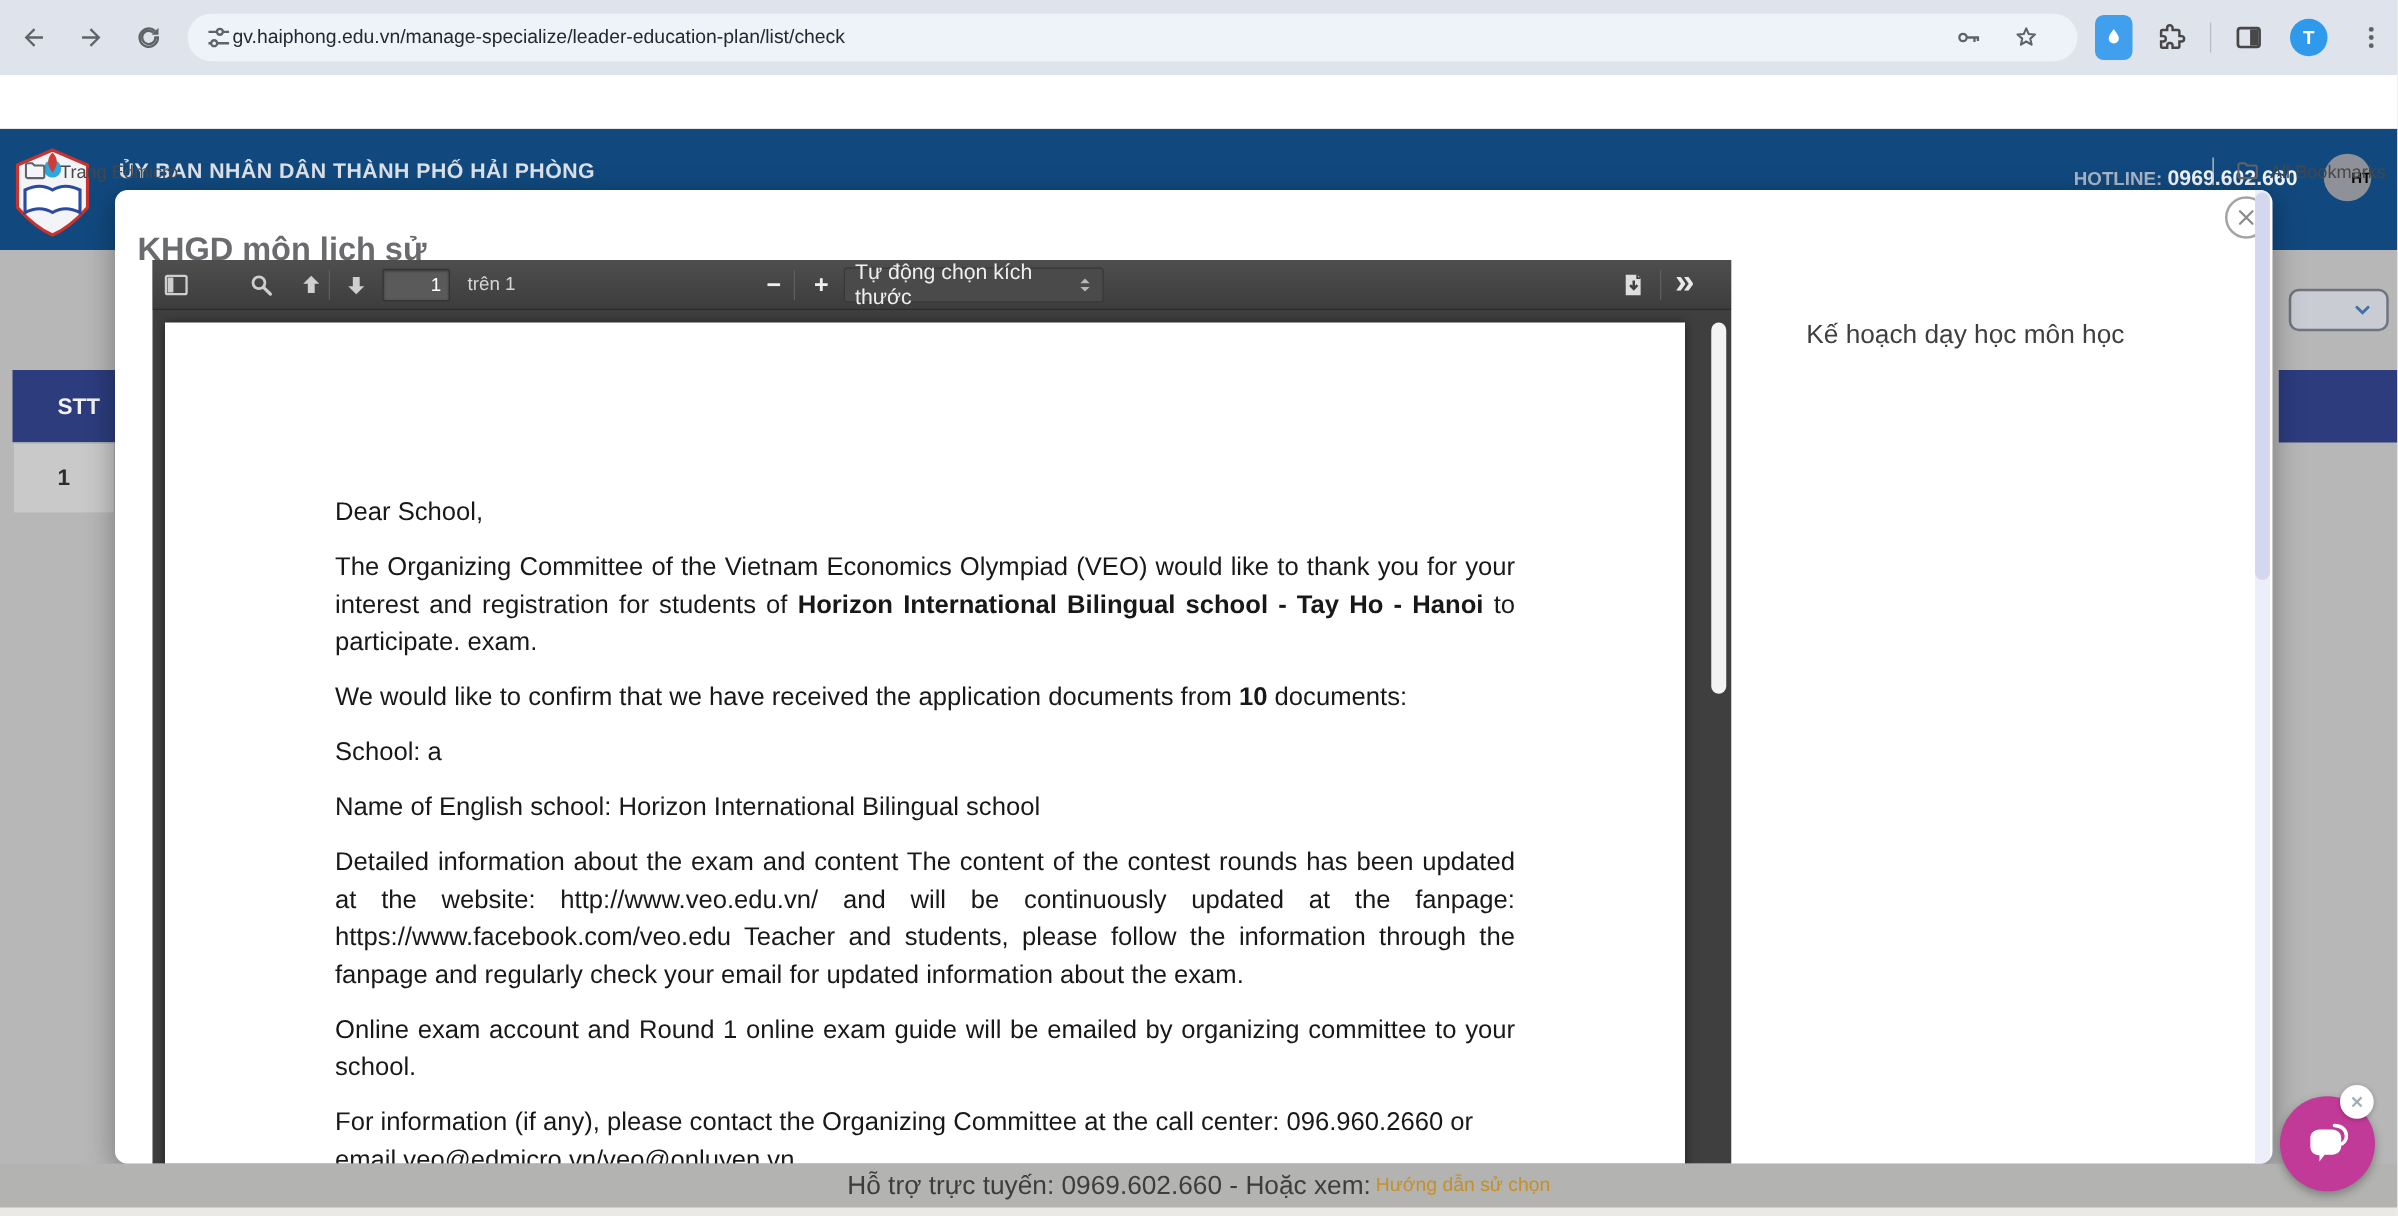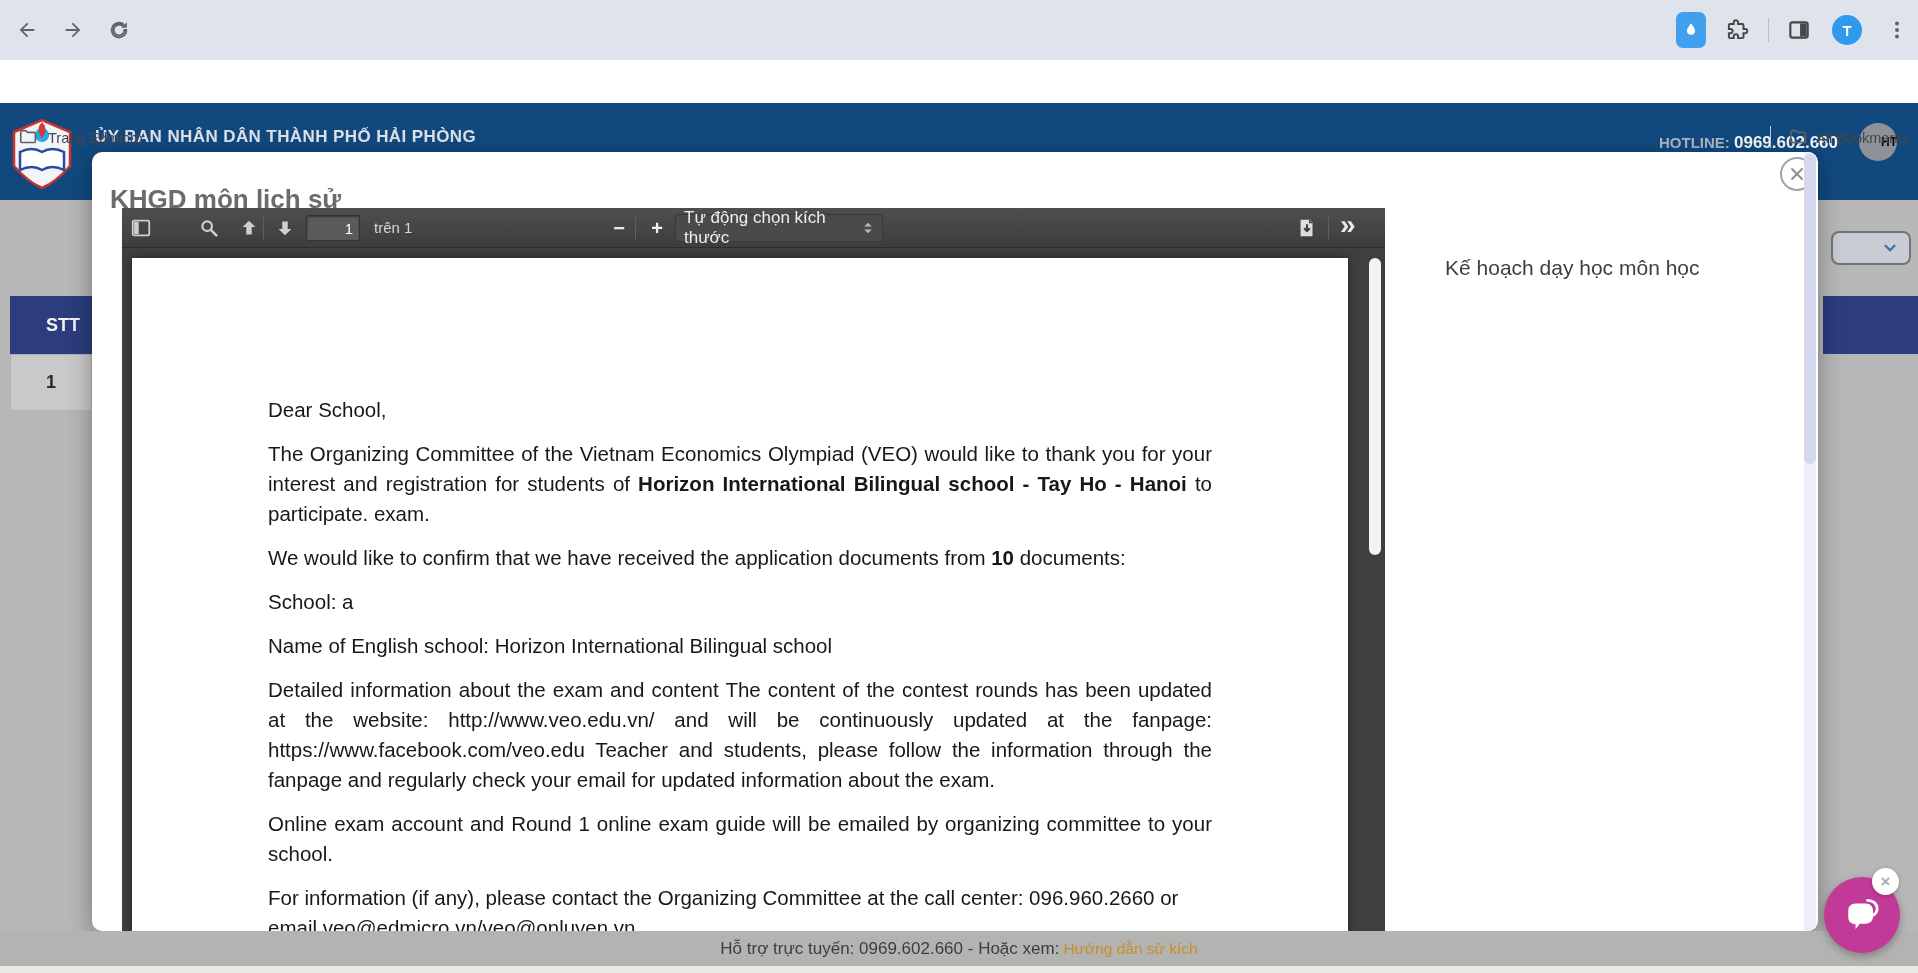--- a/index.html
+++ b/index.html
@@ -57,21 +57,21 @@
   .more-tools { left:1218px; top:1px; color:#e9e9e9; font-size:28px; font-weight:bold; }
   .pdf-page { left:10px; top:50px; width:1216px; height:880px; background:#fff; box-shadow:0 0 8px rgba(0,0,0,.5); }
   .pdf-scroll-thumb { left:1247px; top:50px; width:12px; height:297px; background:#f3f3f3; border-radius:6px; }
   .letter { left:136px; top:137px; width:944px; color:#181818; font-size:20.5px; line-height:30px; text-align:justify; }
   .letter p { margin-bottom:14px; }
   .letter p:last-child { text-align:left; }
   .letter .b { font-weight:bold; }
 
   
   .footer-bar { left:0; top:931px; width:1918px; height:35px; background:#b3b3b1; z-index:20; display:flex; align-items:center; justify-content:center; }
-  .footer-bar .txt { font-size:17px; color:#3d3d3d; }
+  .footer-bar .txt { font-size:21px; color:#3d3d3d; }
   .footer-bar .link { font-size:15.5px; color:#c68f28; margin-left:4px; }
   .footer-strip { left:0; top:966px; width:1918px; height:7px; background:#eae9e5; z-index:20; }
 
   
   .chat-bubble { left:1824px; top:877px; width:76px; height:76px; border-radius:50%; background:#c23a98; z-index:30; display:flex; align-items:center; justify-content:center; box-shadow:0 3px 8px rgba(0,0,0,.3); }
   .chat-close { left:1872px; top:868px; width:27px; height:27px; border-radius:50%; background:#fff; z-index:31; display:flex; align-items:center; justify-content:center; color:#9fb0ba; font-size:17px; font-weight:bold; box-shadow:0 1px 4px rgba(0,0,0,.25); }
 </style>
 </head>
 <body>
 
@@ -88,20 +88,35 @@
           <path d="M4 11h12.2l-5.6-5.6L12 4l8 8-8 8-1.4-1.4 5.6-5.6H4z" fill="#5f6368"></path>
         </svg>
     </div>
     <div class="abs nav-btn" style="left:102px">
       <svg width="22" height="22" viewBox="0 0 24 24">
           <path d="M17.6 6.4A8 8 0 1 0 20 12h-2.2a5.8 5.8 0 1 1-1.7-4.1" fill="none" stroke="#5f6368" stroke-width="2"></path>
           <path d="M20.5 3.5v6h-6z" fill="#5f6368"></path>
         </svg>
     </div>
 
+    <div class="abs url-pill">
+      <svg class="pill-icon" style="left:14px" viewBox="0 0 24 24">
+          <path d="M3 7h7M16 7h5M3 17h3M11 17h10" stroke="#5f6368" stroke-width="2" fill="none"></path>
+          <circle cx="13" cy="7" r="2.6" fill="none" stroke="#5f6368" stroke-width="2"></circle>
+          <circle cx="8" cy="17" r="2.6" fill="none" stroke="#5f6368" stroke-width="2"></circle>
+        </svg>
+      <span class="url-text">gv.haiphong.edu.vn/manage-specialize/leader-education-plan/list/check</span>
+      <svg class="pill-icon" style="right:76px" viewBox="0 0 24 24">
+          <circle cx="7" cy="12" r="3.2" fill="none" stroke="#5f6368" stroke-width="2"></circle>
+          <path d="M10.2 12H21M17 12v4M20 12v3" stroke="#5f6368" stroke-width="2" fill="none"></path>
+        </svg>
+      <svg class="pill-icon" style="right:30px" viewBox="0 0 24 24">
+          <path d="M12 4l2.2 5 5.4.4-4.1 3.6 1.2 5.3L12 15.5 7.3 18.3l1.2-5.3L4.4 9.4l5.4-.4z" fill="none" stroke="#5f6368" stroke-width="1.8" stroke-linejoin="round"></path>
+        </svg>
+    </div>
 
     <div class="abs ext-drop">
       <svg width="18" height="22" viewBox="0 0 24 24">
           <path d="M12 3c3.2 4.6 5.4 7.2 5.4 10a5.4 5.4 0 0 1-10.8 0C6.6 10.2 8.8 7.6 12 3z" fill="#fff"></path>
         </svg>
     </div>
     <div class="abs chrome-ic" style="left:1724px">
       <svg width="26" height="26" viewBox="0 0 24 24">
           <path d="M19.5 11h-1.5V7.5a1 1 0 0 0-1-1H13V5a2 2 0 1 0-4 0v1.5H5.5a1 1 0 0 0-1 1V11H6a2 2 0 1 1 0 4H4.5v3.5a1 1 0 0 0 1 1H9V18a2 2 0 1 1 4 0v1.5h4a1 1 0 0 0 1-1V15h1.5a2 2 0 1 0 0-4z" fill="none" stroke="#474747" stroke-width="1.8"></path>
         </svg>
@@ -243,21 +258,21 @@
             <p><span>Online exam account and Round 1 online exam guide will be emailed by organizing committee to your school.</span></p>
             <p><span>For information (if any), please contact the Organizing Committee at the call center: 096.960.2660 or email veo@edmicro.vn/veo@onluyen.vn</span></p>
           </div>
       </div>
       <div class="abs pdf-scroll-thumb"></div>
     </div>
   </div>
 
   <div class="abs footer-bar">
     <span class="txt">Hỗ trợ trực tuyến: 0969.602.660 - Hoặc xem:</span>
-    <span class="link">Hướng dẫn sử kích</span>
+    <span class="link">Hướng dẫn sử chọn</span>
   </div>
   <div class="abs footer-strip"></div>
 
   <div class="abs chat-bubble">
     <svg width="44" height="44" viewBox="0 0 48 48">
       <path d="M30 8c6 0 10.5 3.8 10.5 9 0 3-1.5 5.5-3.8 7.1" fill="none" stroke="#fff" stroke-width="3" stroke-linecap="round"></path>
       <path d="M9 19c0-4.4 3.4-7.5 8-7.5h11c4.6 0 8 3.1 8 7.5v7c0 4.4-3.4 7.5-8 7.5h-6.5L17 39.5V34h-.5c-4.3 0-7.5-3.1-7.5-7.5z" fill="#fff"></path>
     </svg>
   </div>
   <div class="abs chat-close">

